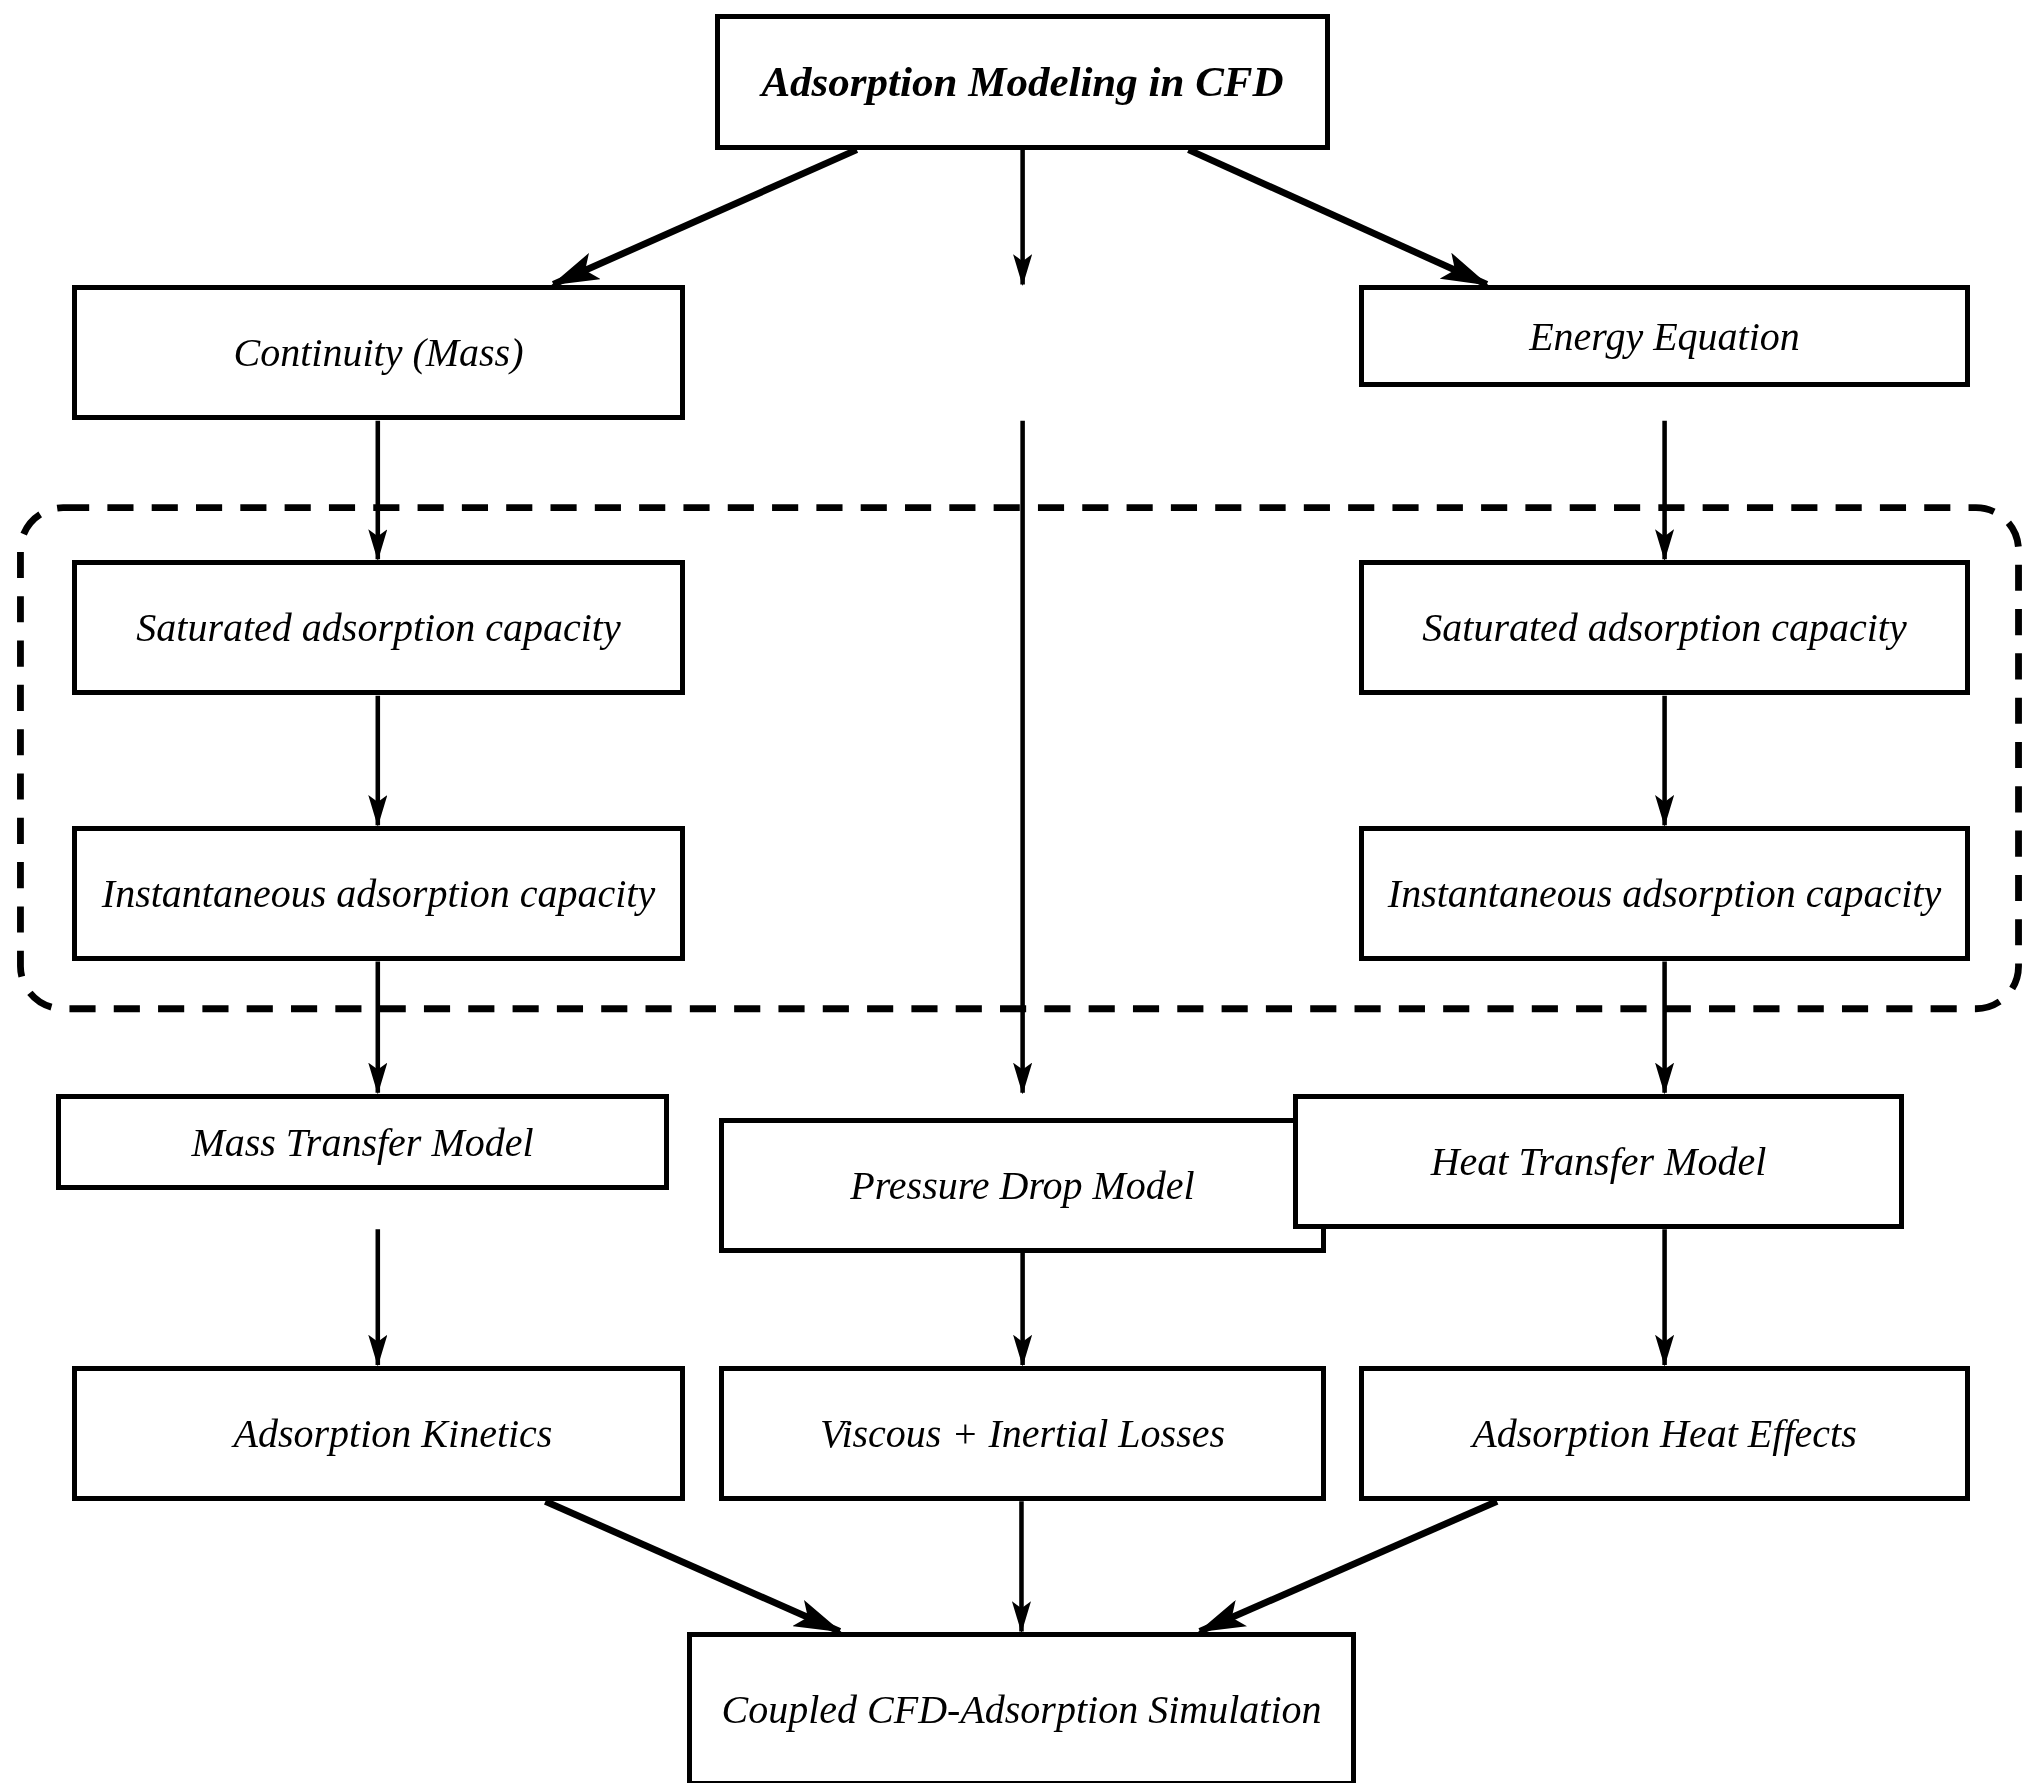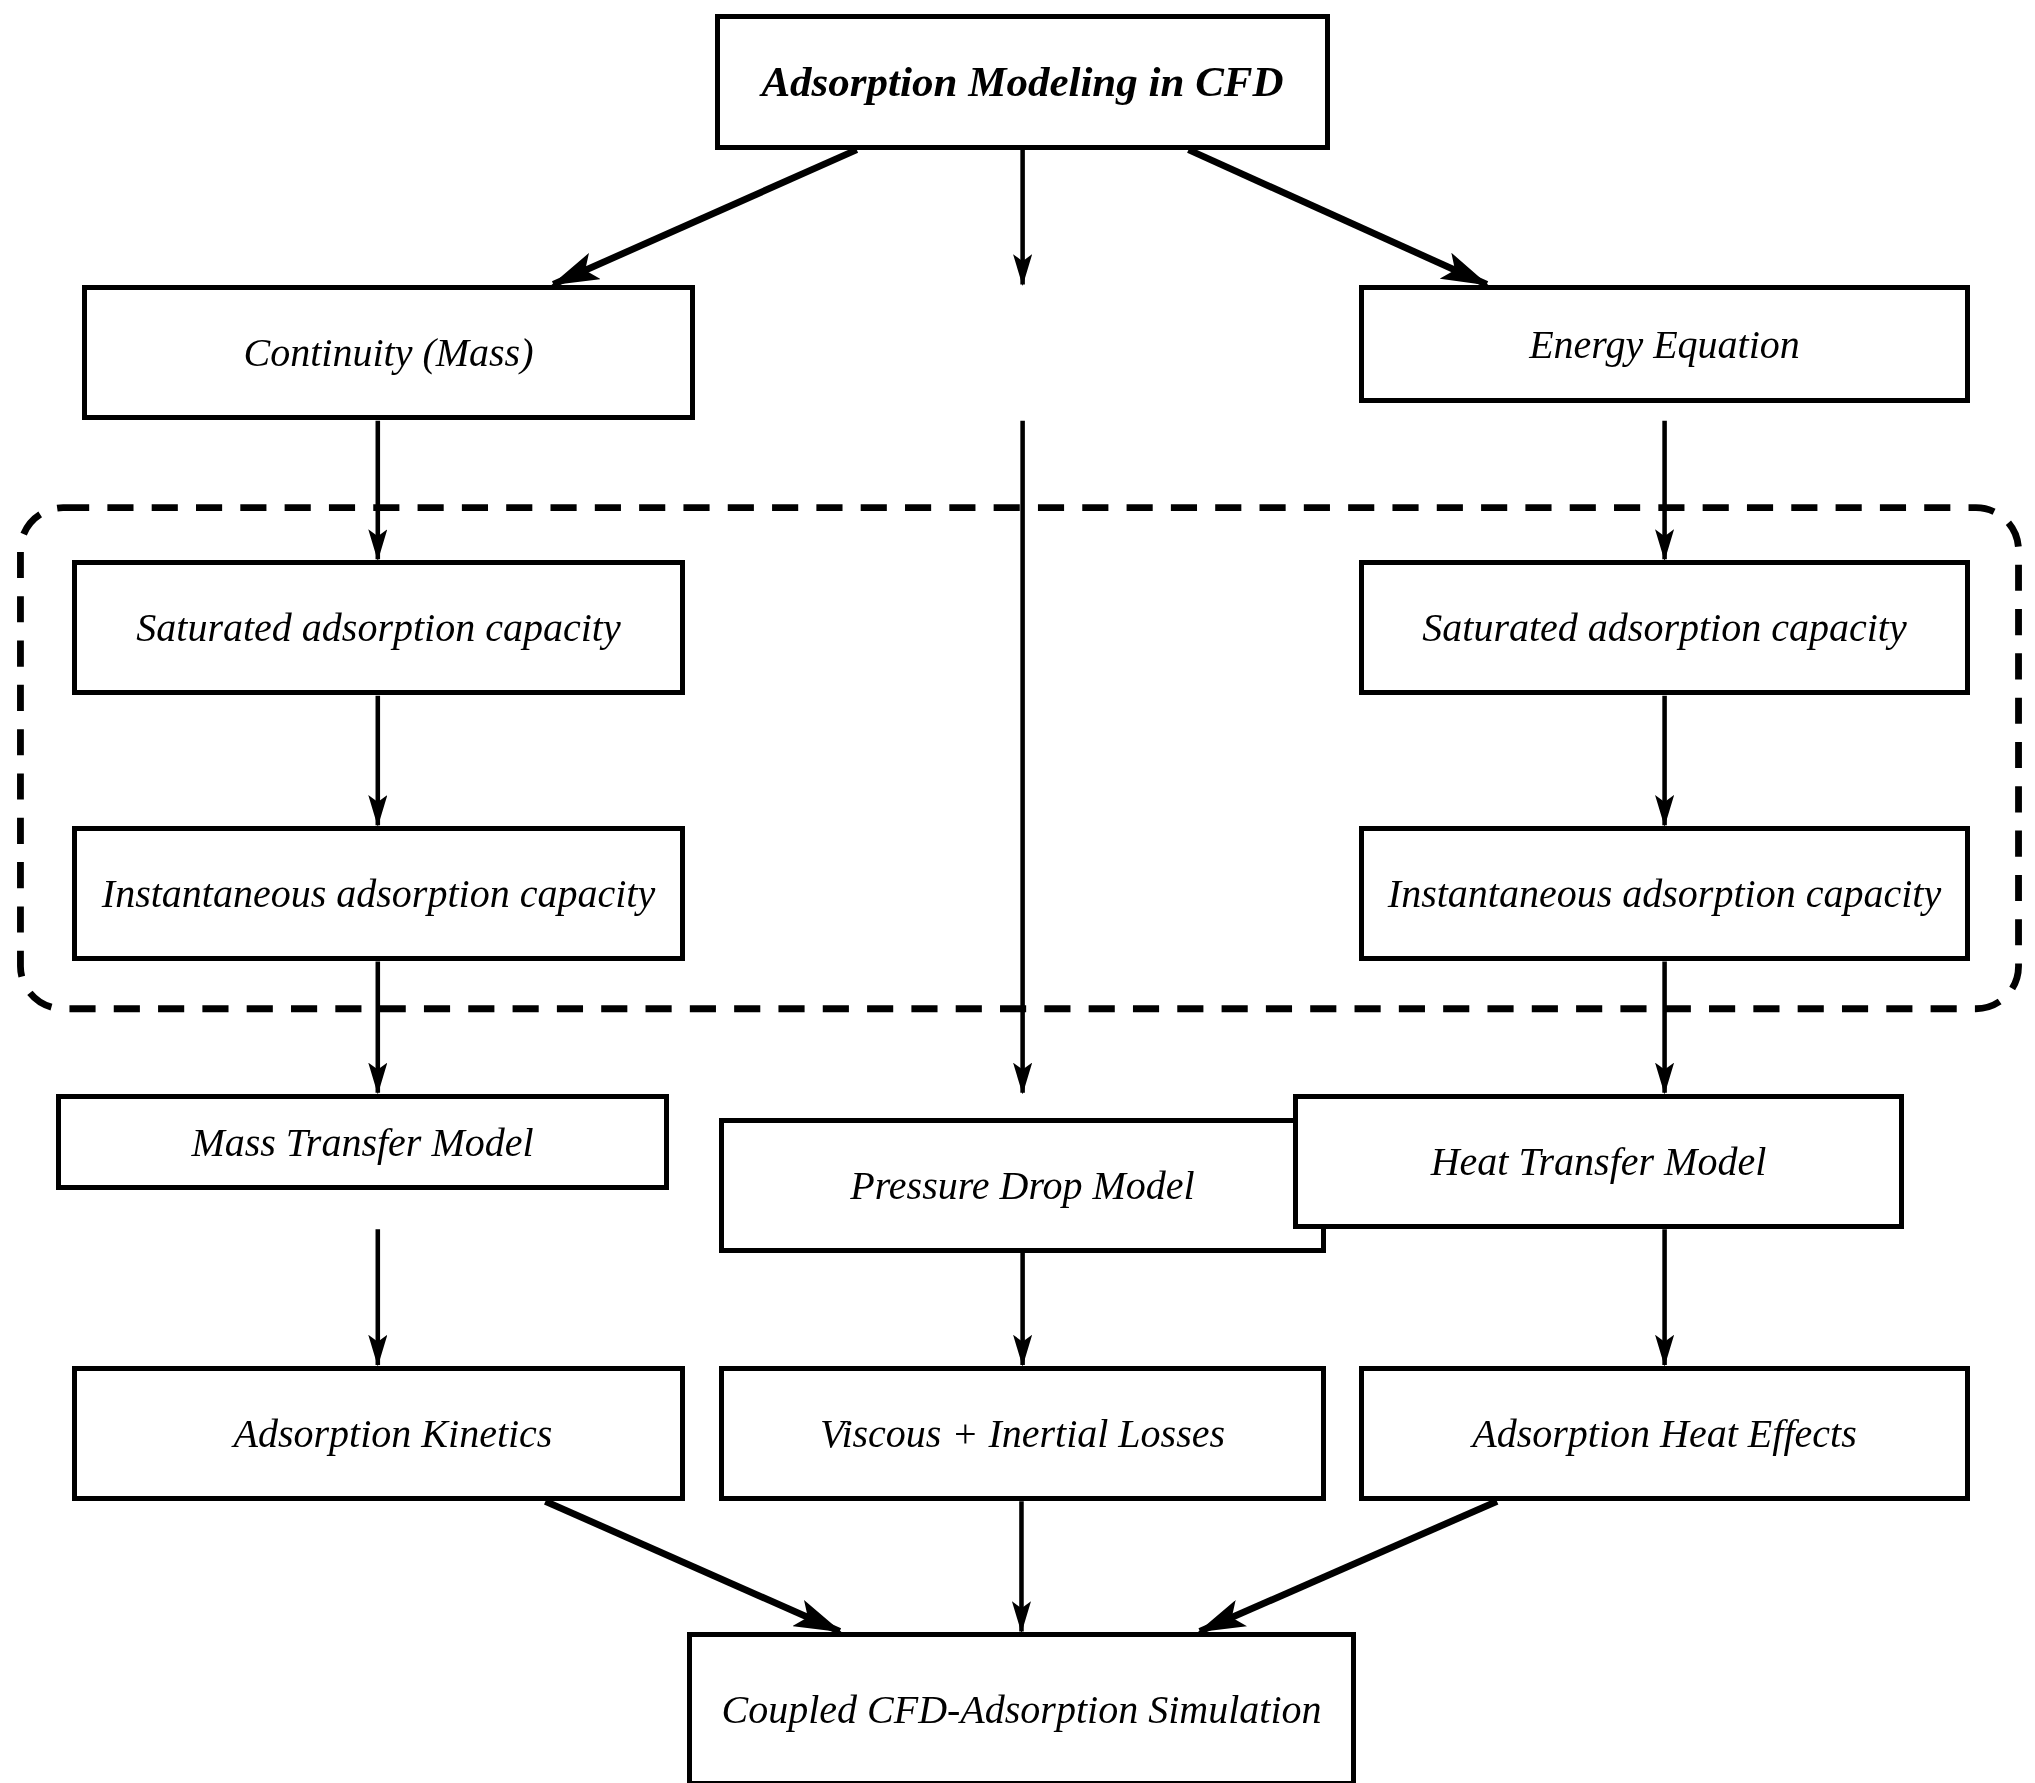--- a/index.html
+++ b/index.html
@@ -97,22 +97,22 @@
     <line class="edge" x1="1800" y1="2163" x2="1800" y2="2402" marker-end="url(#arrow)"></line>
     <line class="edge" x1="2930" y1="2163" x2="2930" y2="2402" marker-end="url(#arrow)"></line>
 
     <line class="edge diag" x1="960" y1="2642" x2="1478" y2="2871" marker-end="url(#arrow)"></line>
     <line class="edge" x1="1798" y1="2642" x2="1798" y2="2871" marker-end="url(#arrow)"></line>
     <line class="edge diag" x1="2635" y1="2642" x2="2112" y2="2871" marker-end="url(#arrow)"></line>
   </svg>
 
   <div class="node title-node" style="left:715px; top:13.6px; width:615px; height:136px;">Adsorption Modeling in CFD</div>
 
-  <div class="node" style="left:72px; top:285px; width:613px; height:135px;margin-left:10px;">Continuity (Mass)</div>
-  <div class="node" style="left:1359px; top:285px; width:611px; height:118px;">Energy Equation</div>
+  <div class="node" style="left:72px; top:285px; width:613px; height:135px;">Continuity (Mass)</div>
+  <div class="node" style="left:1359px; top:285px; width:611px; height:102px;">Energy Equation</div>
 
   <div class="node" style="left:72px; top:560px; width:613px; height:135px;">Saturated adsorption capacity</div>
   <div class="node" style="left:1359px; top:560px; width:611px; height:135px;">Saturated adsorption capacity</div>
 
 
   <div class="node" style="left:72px; top:826px; width:613px; height:135px;">Instantaneous adsorption capacity</div>
   <div class="node" style="left:1359px; top:826px; width:611px; height:135px;">Instantaneous adsorption capacity</div>
 
   <div class="node" style="left:56px; top:1094px; width:613px; height:96px;">Mass Transfer Model</div>
   <div class="node" style="left:719px; top:1094px; width:607px; height:135px;margin-top:24px;">Pressure Drop Model</div>

